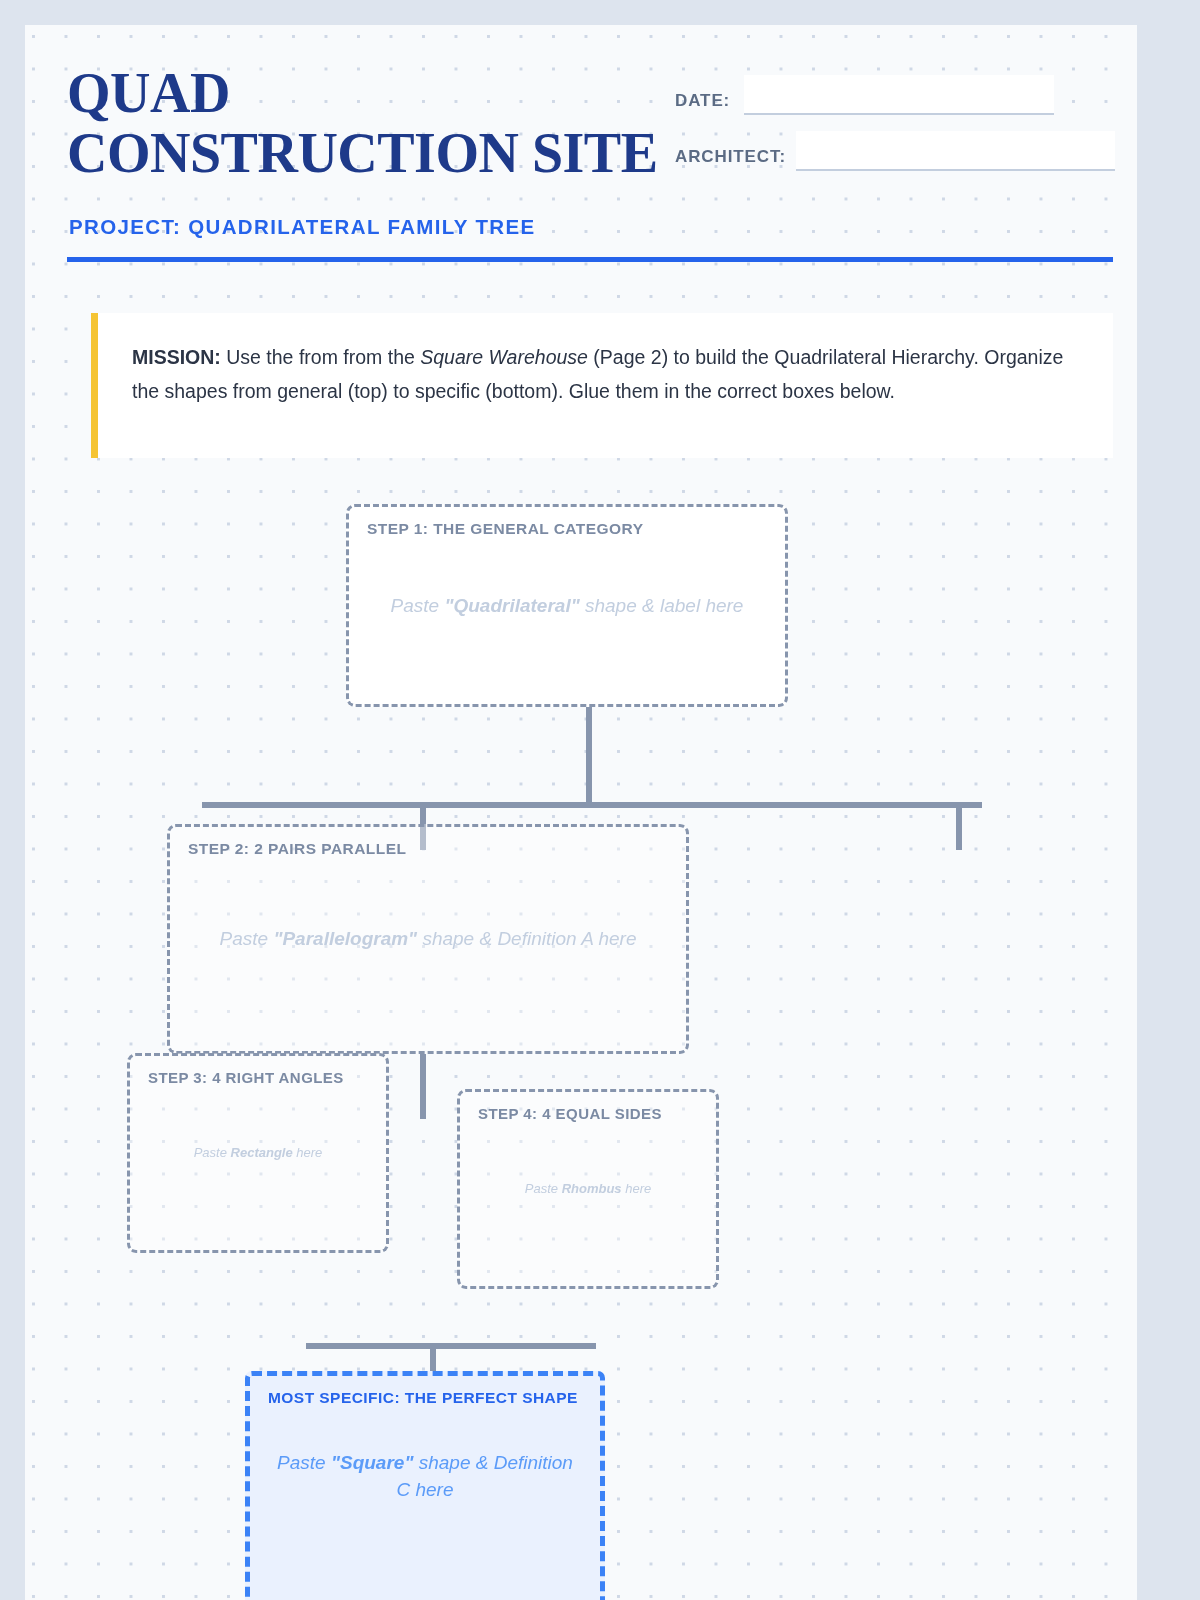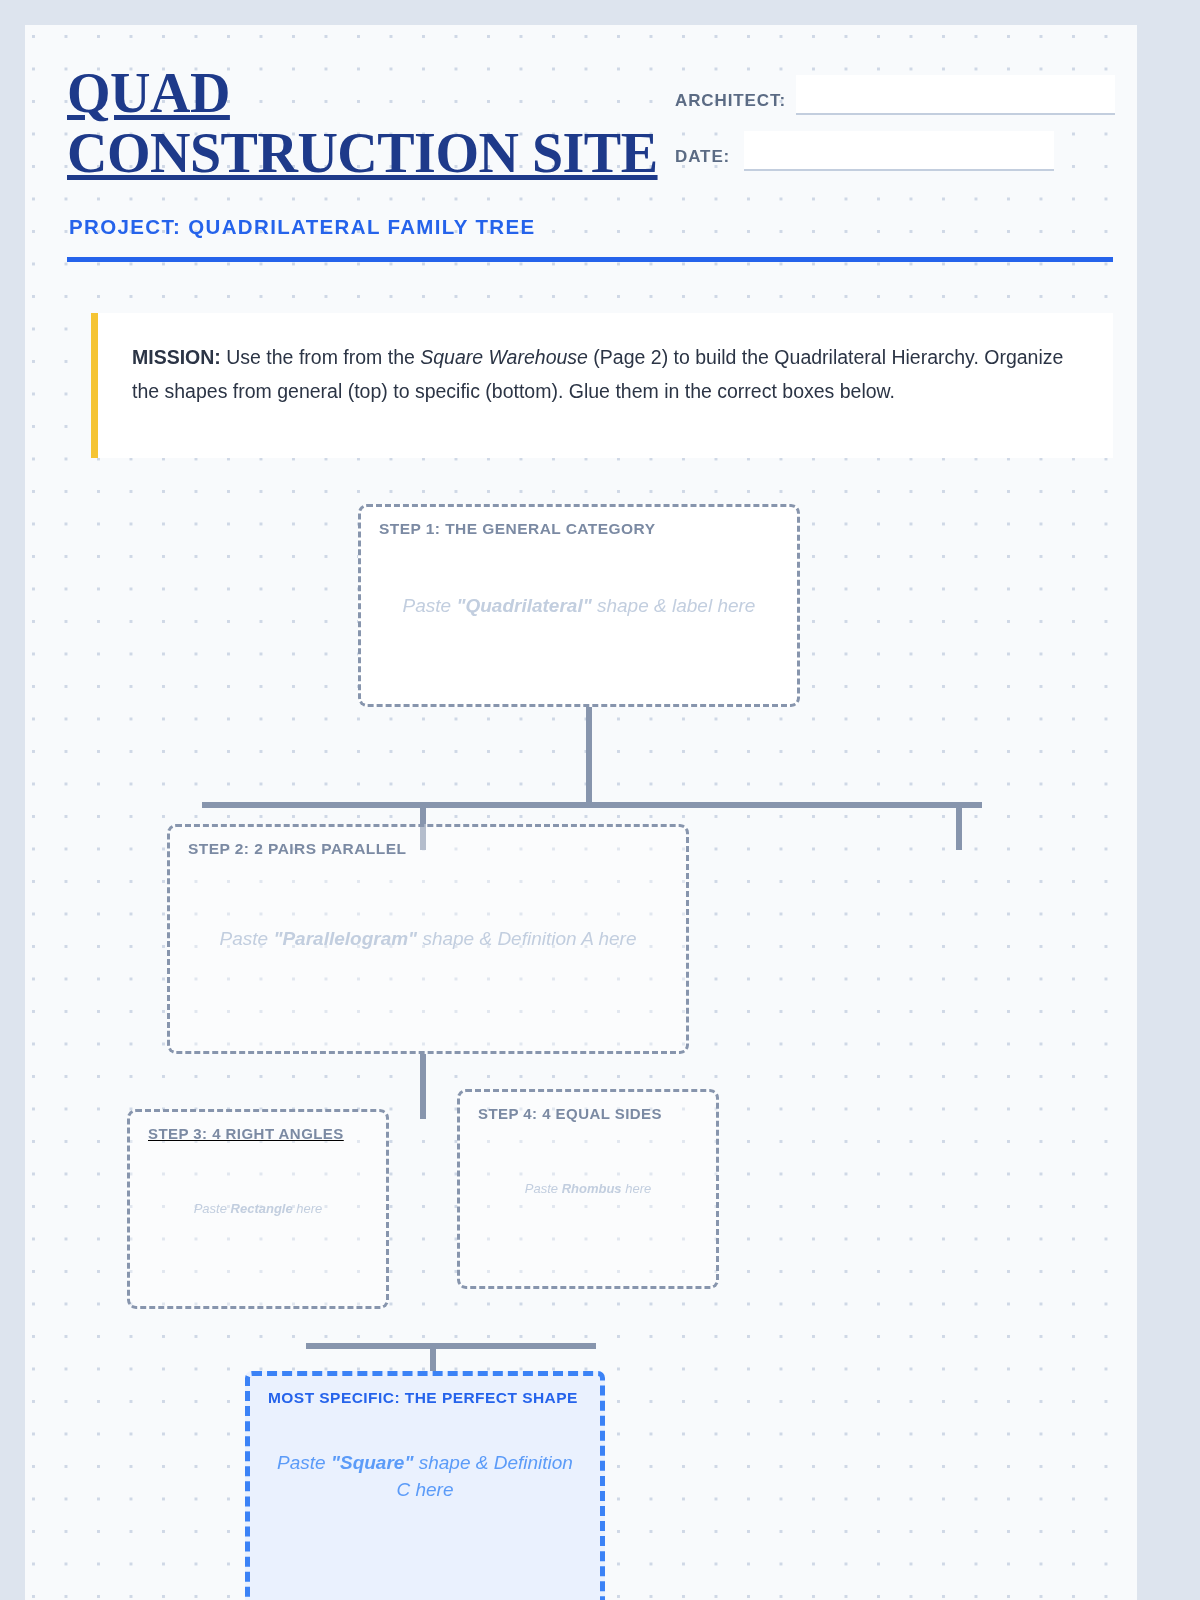--- a/index.html
+++ b/index.html
@@ -43,21 +43,20 @@
     position: absolute;
     left: 0;
     top: 0;
     width: 600px;
     font-family: "Liberation Serif", "DejaVu Serif", serif;
     font-size: 56px;
     line-height: 1.08;
     font-weight: 700;
     color: #1e3a8a;
     letter-spacing: -0.5px;
-    text-decoration: underline;
   }
 
   .subtitle {
     position: absolute;
     left: 2px;
     top: 152px;
     font-size: 20.5px;
     font-weight: 700;
     color: #2563eb;
     letter-spacing: 1.35px;
@@ -188,61 +187,61 @@
 <div class="page">
 
   <div class="header">
 
     <div class="title">QUAD CONSTRUCTION SITE</div>
 
     <div class="subtitle">PROJECT: QUADRILATERAL FAMILY TREE</div>
 
     <div class="field-block">
 
+      <div class="field-row date">
+        <span class="field-label">DATE:</span>
+        <span class="field-line"></span>
+      </div>
+
       <div class="field-row architect">
         <span class="field-label">ARCHITECT:</span>
         <span class="field-line"></span>
       </div>
 
-      <div class="field-row date">
-        <span class="field-label">DATE:</span>
-        <span class="field-line"></span>
-      </div>
-
     </div>
   </div>
 
   <div class="rule"></div>
 
   <div class="mission">
     <p><b>MISSION:</b><span> Use the from from the </span><i>Square Warehouse</i><span> (Page 2) to build the Quadrilateral Hierarchy. Organize the shapes from general (top) to specific (bottom). Glue them in the correct boxes below.</span></p>
   </div>
 
   <div class="conn" style="left:561px; top:681px; width:6px; height:100px;"></div>
   <div class="conn" style="left:177px; top:777px; width:780px; height:6px;"></div>
   <div class="conn" style="left:395px; top:777px; width:6px; height:48px;"></div>
   <div class="conn" style="left:931px; top:777px; width:6px; height:48px;"></div>
 
   <div class="conn" style="left:395px; top:1029px; width:6px; height:65px;"></div>
 
   <div class="conn" style="left:281px; top:1318px; width:290px; height:6px;"></div>
   <div class="conn" style="left:405px; top:1318px; width:6px; height:52px;"></div>
 
-  <div class="box" style="left:333px; top:479px; width:442px; height:203px;">
+  <div class="box" style="left:321px; top:479px; width:442px; height:203px;">
     <div class="box-label">STEP 1: THE GENERAL CATEGORY</div>
     <div class="box-hint"><span>Paste </span><b>"Quadrilateral"</b><span> shape &amp; label here</span></div>
   </div>
 
   <div class="box ghost" style="left:142px; top:799px; width:522px; height:230px;">
     <div class="box-label">STEP 2: 2 PAIRS PARALLEL</div>
     <div class="box-hint"><span>Paste </span><b>"Parallelogram"</b><span> shape &amp; Definition A here</span></div>
   </div>
 
 
-  <div class="box ghost small" style="left:102px; top:1084px; width:262px; height:200px;text-decoration:underline;">
+  <div class="box ghost small" style="left:102px; top:1028px; width:262px; height:200px;">
     <div class="box-label">STEP 3: 4 RIGHT ANGLES</div>
     <div class="box-hint"><span>Paste </span><b>Rectangle</b><span> here</span></div>
   </div>
 
   <div class="box ghost small" style="left:432px; top:1064px; width:262px; height:200px;">
     <div class="box-label">STEP 4: 4 EQUAL SIDES</div>
     <div class="box-hint"><span>Paste </span><b>Rhombus</b><span> here</span></div>
   </div>
 
   <div class="box final" style="left:220px; top:1346px; width:360px; height:240px;">

